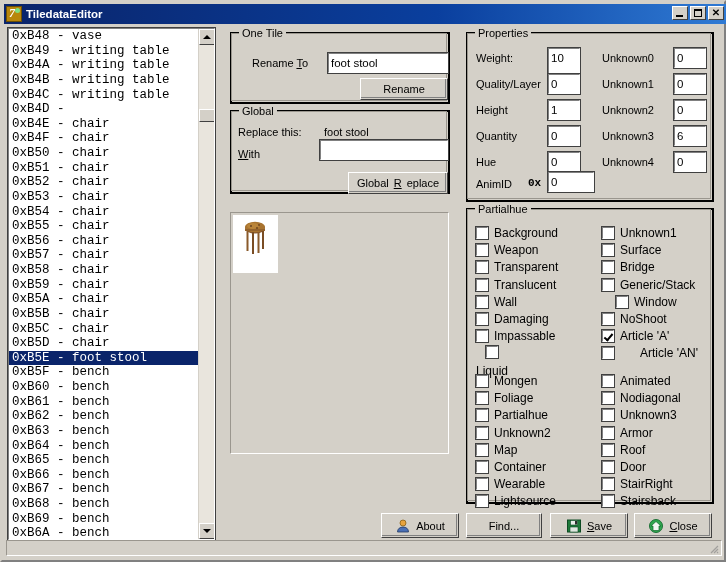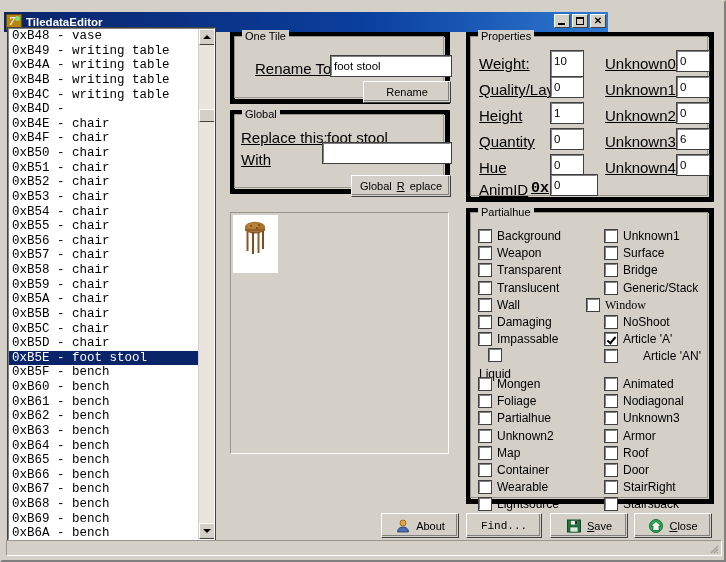--- a/index.html
+++ b/index.html
@@ -12,23 +12,23 @@
   .window{
     position:absolute;left:0;top:0;width:726px;height:562px;
     background:#d4d0c8;
     border-left:2px solid #d4d0c8;
     border-top:2px solid #d4d0c8;
     border-right:2px solid #808080;
     border-bottom:2px solid #808080;
     box-sizing:border-box;
   }
   .titlebar{
-    position:absolute;left:2px;top:2px;width:604px;height:20px;
+    position:absolute;left:2px;top:2px;width:722px;height:20px;
     background:linear-gradient(to right,#0a246a 0%,#0a3f9e 60%,#2f7ad4 100%);
-    display:flex;align-items:center;margin-top:8px;
+    display:flex;align-items:center;
   }
   .title-icon{
     width:16px;height:16px;margin-left:2px;margin-right:4px;
     position:relative;flex:none;
     background:#b8860b;
     border:1px solid #6b4f06;
     box-sizing:border-box;
     overflow:hidden;
   }
   .title-icon:before{
@@ -94,32 +94,32 @@
   .arw.up i{border-bottom:4px solid #000;}
   .arw.dn i{border-top:4px solid #000;}
   .vthumb{
     position:absolute;left:0;width:16px;height:13px;top:80px;background:#d4d0c8;
     border-left:1px solid #fff;border-top:1px solid #fff;
     border-right:1px solid #404040;border-bottom:1px solid #404040;
     box-sizing:border-box;
   }
 
   
-  .grp{position:absolute;border:5px solid #000000;box-sizing:border-box;padding-left:40px;}
+  .grp{position:absolute;border:2px solid #000000;box-sizing:border-box;padding-left:40px;}
   .grp:before{
     content:"";position:absolute;left:-1px;top:-1px;right:1px;bottom:1px;
     border:1px solid #9a968e;pointer-events:none;
   }
   .grp > .leg{
     position:absolute;top:-7px;left:7px;background:#d4d0c8;
     padding:0 3px;font-size:11px;color:#000;z-index:2;
     font-family:"Liberation Sans",sans-serif;
   }
 
-  .lbl{position:absolute;font-size:15px;color:#000;white-space:nowrap;text-decoration:underline;}
+  .lbl{position:absolute;font-size:11px;color:#000;white-space:nowrap;}
   .lbl u{text-decoration:underline;}
 
   .tf{
     position:absolute;background:#fff;box-sizing:border-box;
     border-left:1px solid #808080;border-top:1px solid #808080;
     border-right:1px solid #fff;border-bottom:1px solid #fff;
     outline:1px solid #404040;
     font-size:11.5px;color:#000;padding:1px 2px;
     font-family:"Liberation Sans",sans-serif;
     line-height:16px;
@@ -360,21 +360,21 @@
           <span>Surface</span>
         </div>
         <div class="cb" style="left: 134px; top: 50.4px;">
           <span class="cbbox"></span>
           <span>Bridge</span>
         </div>
         <div class="cb" style="left: 134px; top: 67.6px;">
           <span class="cbbox"></span>
           <span>Generic/Stack</span>
         </div>
-        <div class="cb" style="left: 116px; top: 84.8px; font-family: Liberation Serif, serif;">
+        <div class="cb" style="left: 148px; top: 84.8px;">
           <span class="cbbox"></span>
           <span>Window</span>
         </div>
         <div class="cb" style="left: 134px; top: 102px;">
           <span class="cbbox"></span>
           <span>NoShoot</span>
         </div>
         <div class="cb" style="left: 134px; top: 119.2px;">
           <span class="cbbox on"></span>
           <span>Article 'A'</span>
@@ -457,21 +457,21 @@
   <div class="btn" style="left:379px;top:511px;width:78px;height:25px;">
     <span class="ico">
       <svg viewBox="0 0 16 16" width="16" height="16">
           <circle cx="8" cy="5" r="3" fill="#e8a33d" stroke="#8a5f14" stroke-width="0.8"></circle>
           <path d="M2.5 14c0-3.3 2.5-5 5.5-5s5.5 1.7 5.5 5z" fill="#4a6fb5" stroke="#233a63" stroke-width="0.8"></path>
         </svg>
     </span>
     <span>About</span>
   </div>
 
-  <div class="btn" style="left:464px;top:511px;width:76px;height:25px;font-family:Liberation Mono, monospace;">
+  <div class="btn" style="left:464px;top:511px;width:76px;height:25px;">
     <span>Find...</span>
   </div>
 
   <div class="btn" style="left:548px;top:511px;width:78px;height:25px;">
     <span class="ico">
       <svg viewBox="0 0 16 16" width="16" height="16">
           <rect x="1.5" y="2" width="13" height="12" fill="#1f7a3a" stroke="#0d4a22" stroke-width="1"></rect>
           <rect x="4.5" y="2.5" width="7" height="4.5" fill="#e8ede8" stroke="#0d4a22" stroke-width="0.6"></rect>
           <rect x="9" y="3" width="2" height="3.5" fill="#2b2b2b"></rect>
           <rect x="4" y="9" width="8" height="5" fill="#dfe6df" stroke="#0d4a22" stroke-width="0.6"></rect>

